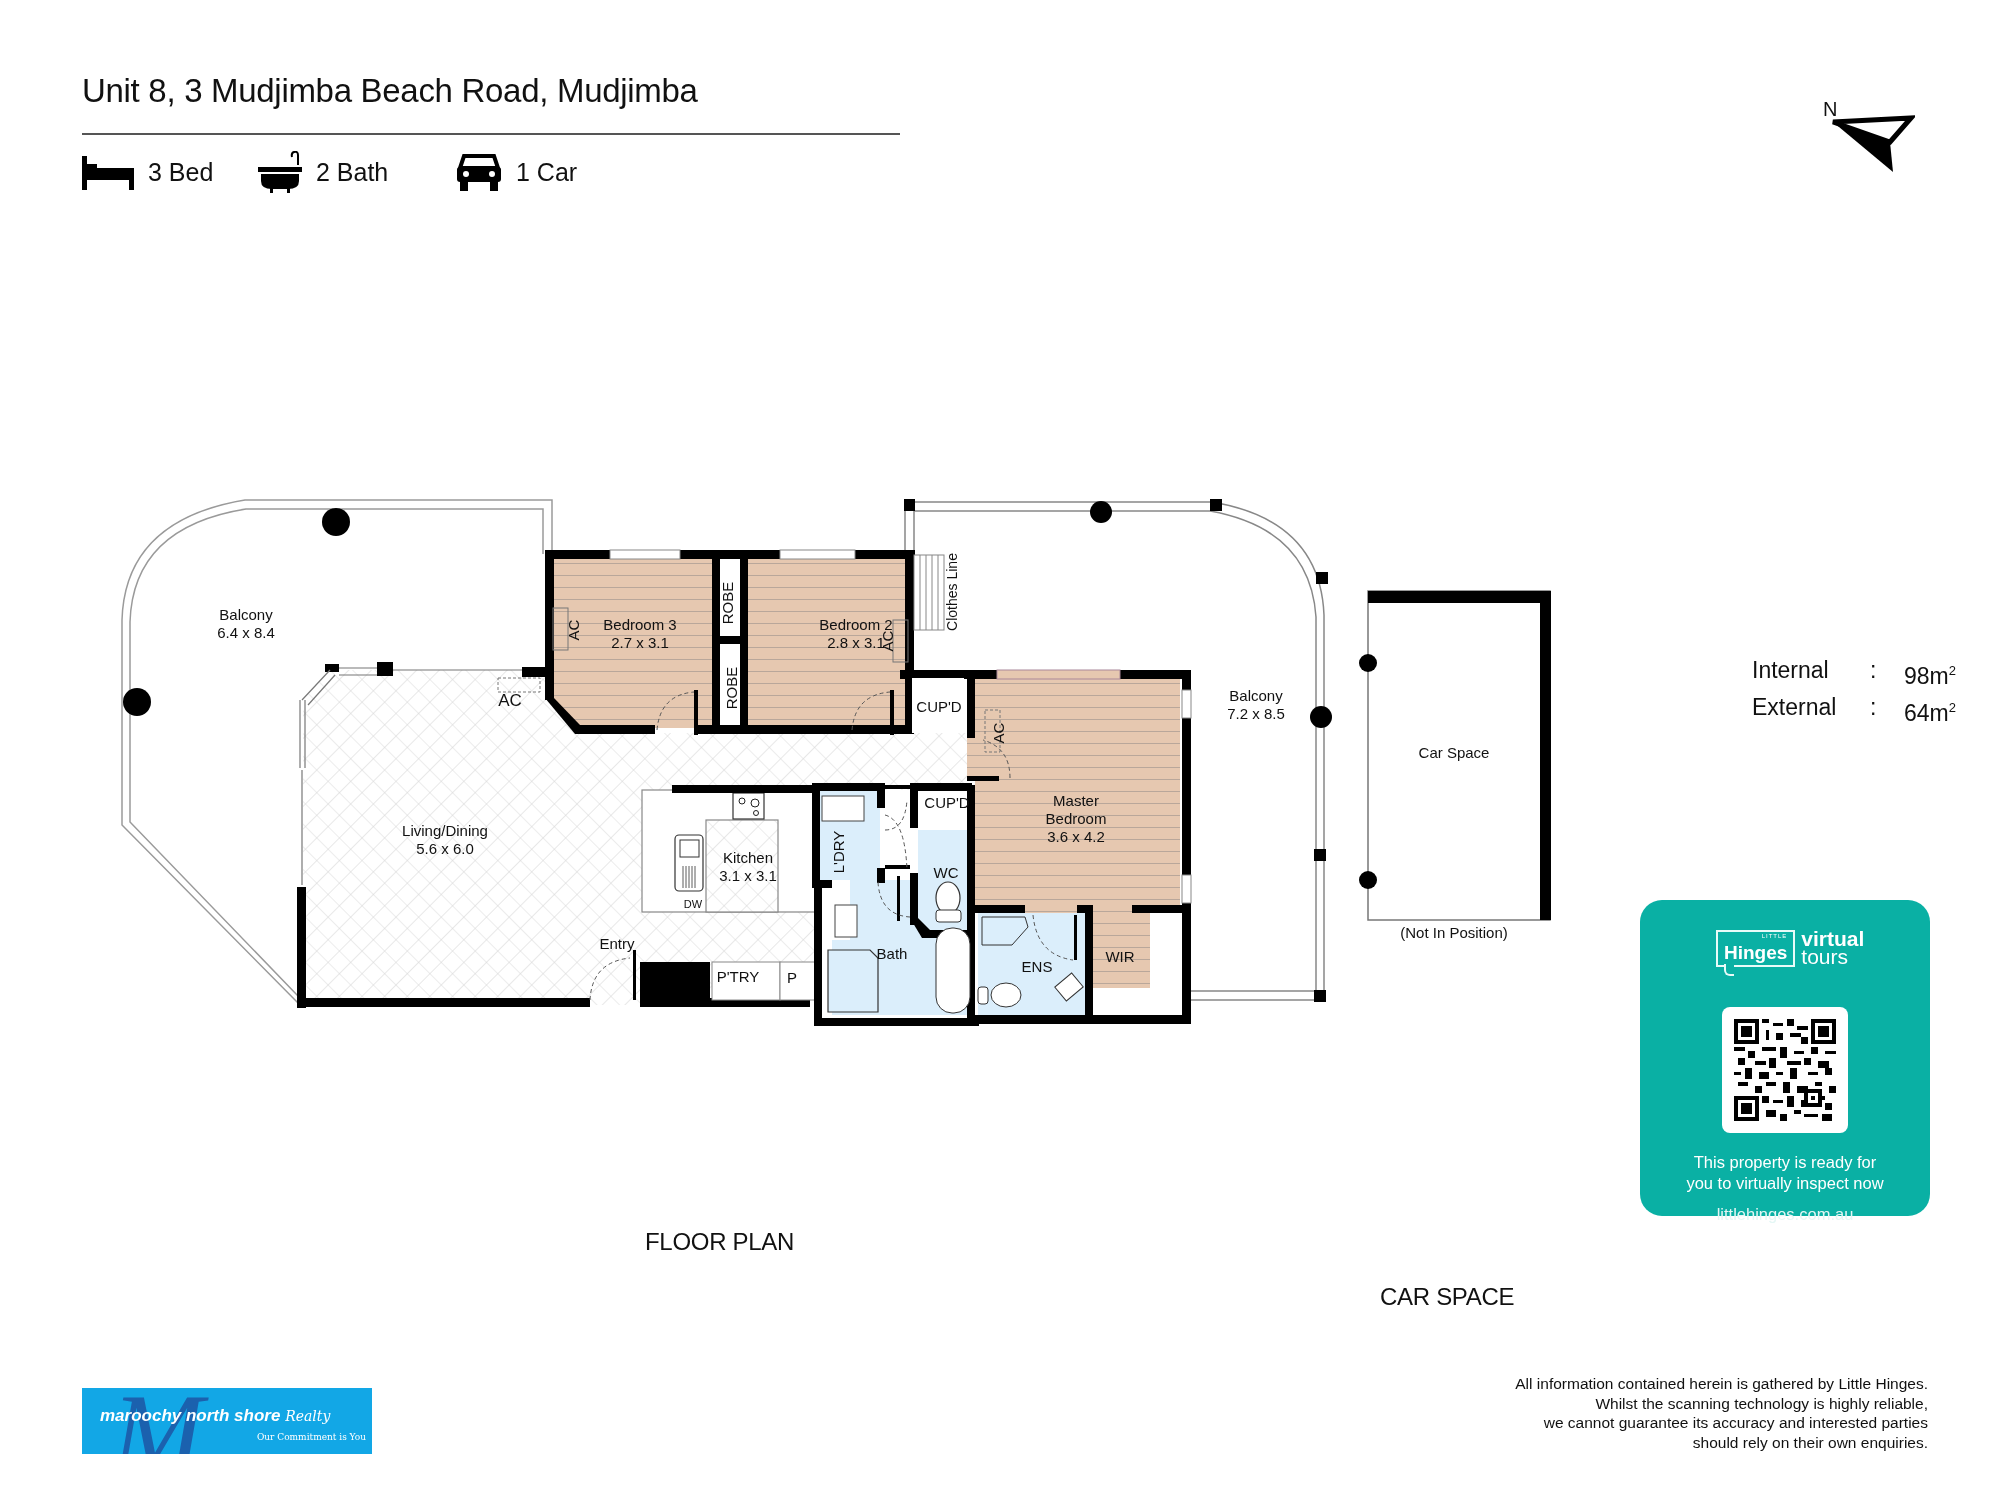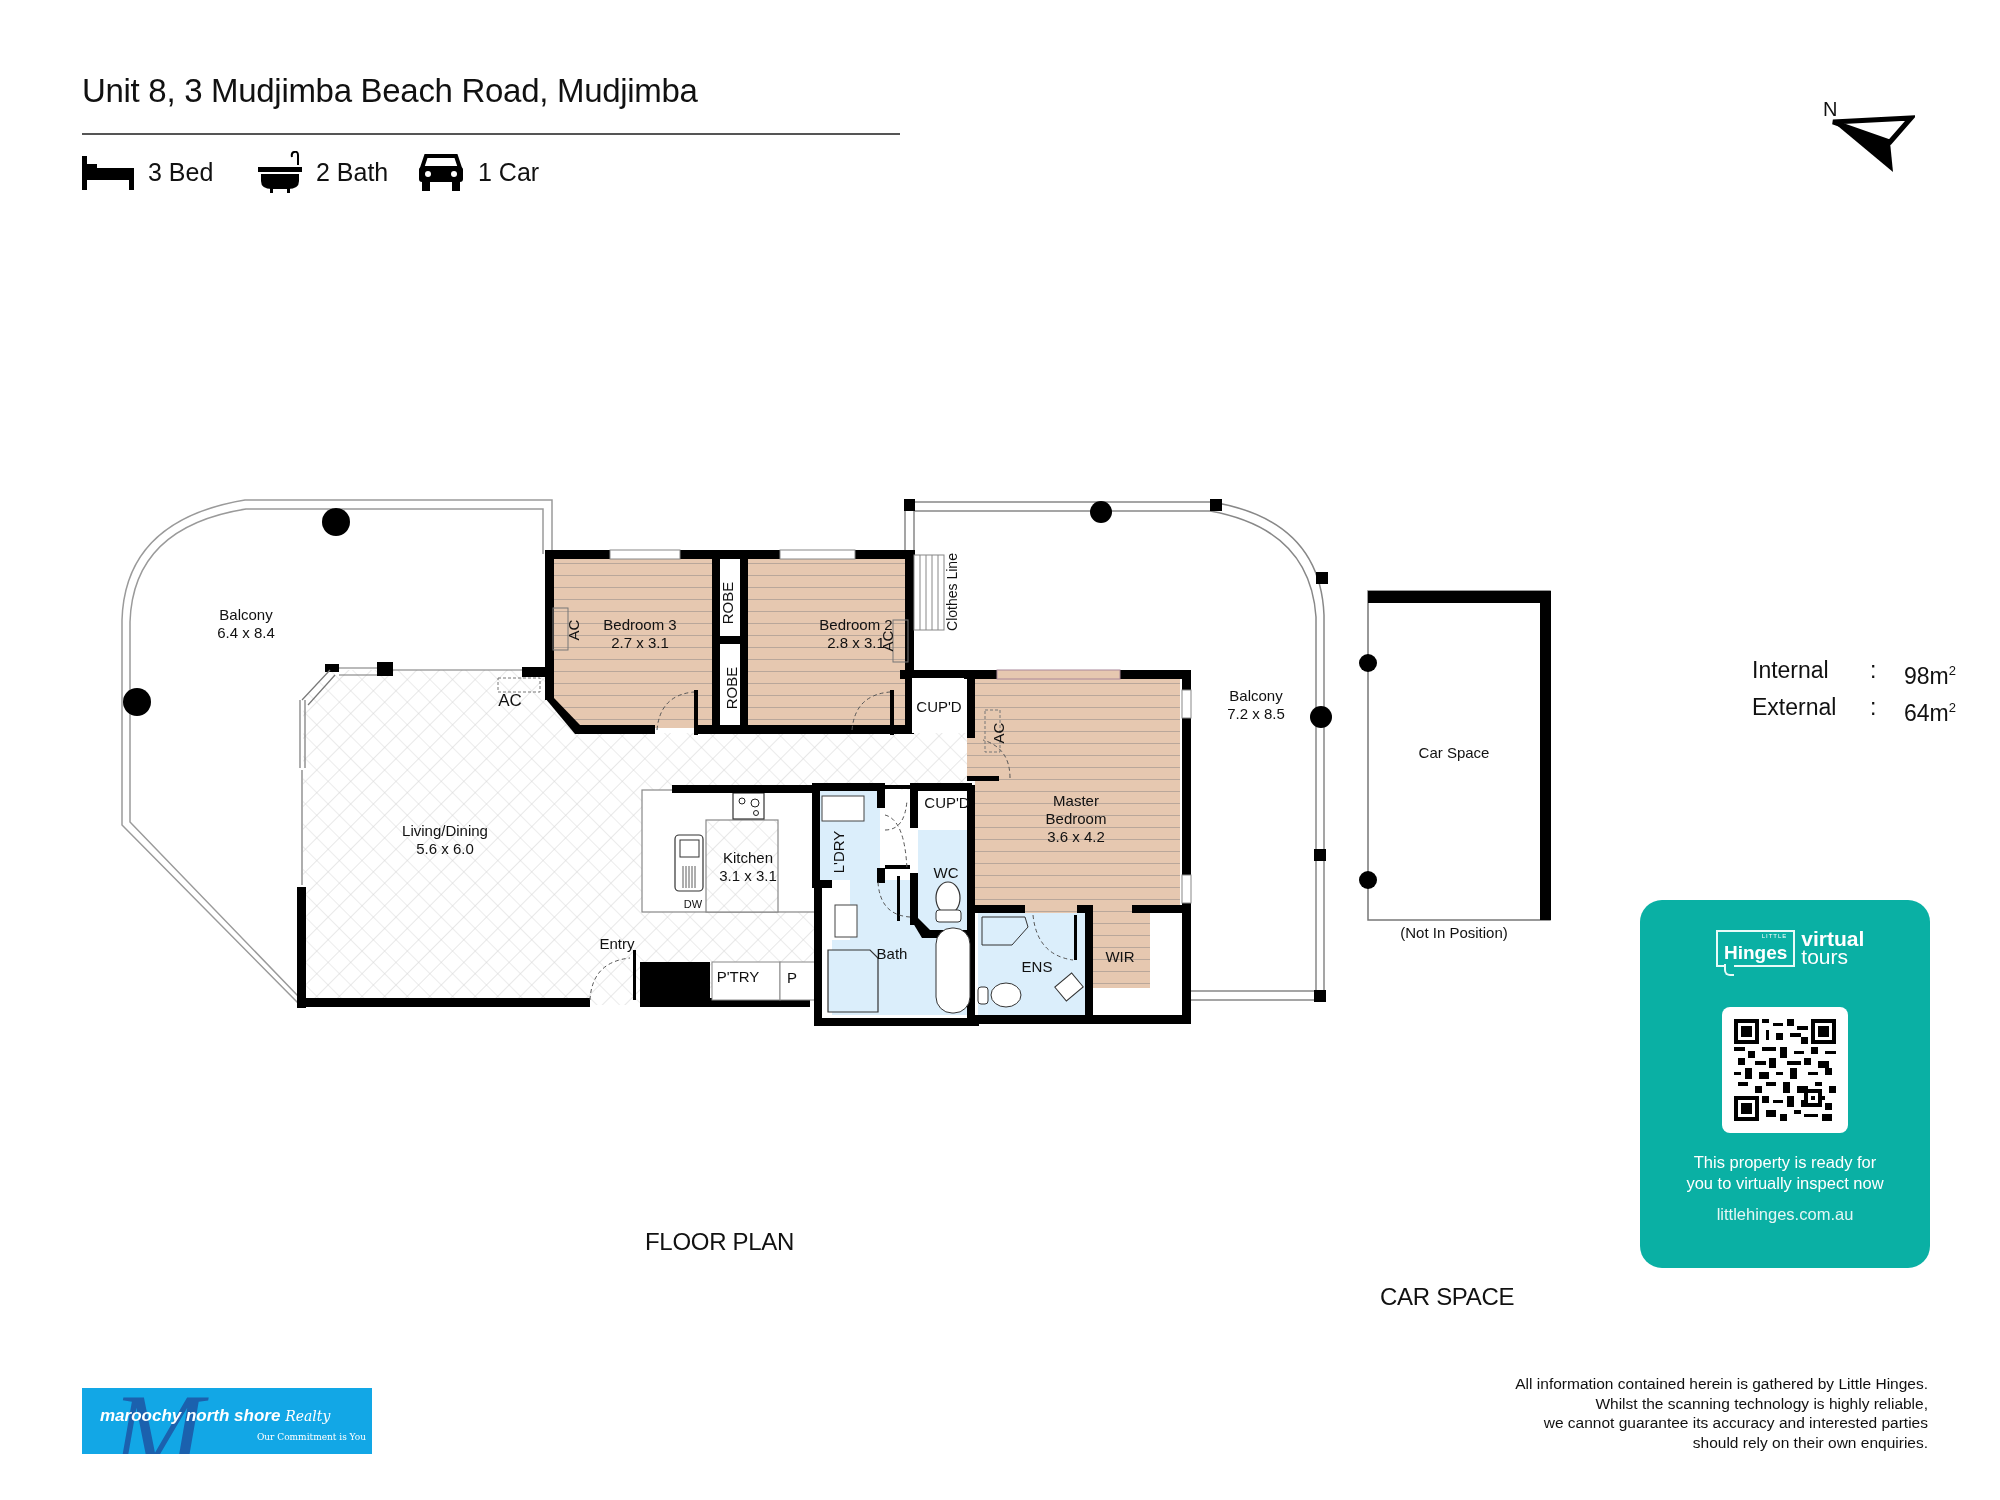--- a/index.html
+++ b/index.html
@@ -11,21 +11,21 @@
   .feat svg { display:block; }
   .compass { left:1815px; top:98px; }
   .plan { left:0; top:0; }
   .lbl { position:absolute; font-size:15px; text-align:center; line-height:18px; white-space:nowrap; transform:translate(-50%,-50%); color:#111; }
   .vlbl { position:absolute; font-size:15px; white-space:nowrap; transform:translate(-50%,-50%) rotate(-90deg); }
   .area { left:1752px; top:655px; font-size:23px; line-height:31px; }
   .area .row { display:flex; }
   .area .k { width:118px; }
   .area .c { width:34px; }
   .area sup { font-size:13px; }
-  .card { left:1640px; top:900px; width:290px; height:368px; background:#0ab0a4; border-radius:22px; color:#fff; }
+  .card { left:1640px; top:900px; width:290px; height:316px; background:#0ab0a4; border-radius:22px; color:#fff; }
   .card .brand { position:absolute; left:76px; top:30px; display:flex; align-items:flex-start; gap:6px; }
   .card .hbox { border:2px solid #e8fbf8; padding:2px 6px 1px 6px; position:relative; height:30px; }
   .card .hbox .little { position:absolute; right:6px; top:1px; font-size:6px; letter-spacing:1px; }
   .card .hbox .hinges { font-size:19px; font-weight:bold; margin-top:9px; display:block; line-height:20px; }
   .card .tail { position:absolute; left:6px; bottom:-11px; width:8px; height:10px; border-left:2px solid #e8fbf8; border-bottom:2px solid #e8fbf8; border-bottom-left-radius:6px; background:#0ab0a4; }
   .card .vt { font-size:21px; line-height:18px; }
   .card .vt b { font-weight:bold; display:block; }
   .card .qrbox { position:absolute; left:82px; top:107px; width:126px; height:126px; background:#fff; border-radius:8px; }
   .card .qr { position:absolute; left:12px; top:12px; width:102px; height:102px; }
   .card .msg { position:absolute; left:0; width:290px; top:252px; text-align:center; font-size:16.5px; line-height:21px; }
@@ -61,21 +61,21 @@
     <svg width="44" height="42" viewBox="0 0 44 42">
         <path d="M40 14 V4 Q40 0 36 1 Q33 2 34 6" stroke="#000" stroke-width="2" fill="none"></path>
         <rect x="0" y="16" width="44" height="5" fill="#000"></rect>
         <path d="M3 23 H41 V30 Q41 38 30 38 H14 Q3 38 3 30 Z" fill="#000"></path>
         <rect x="12" y="37" width="3" height="5" fill="#000"></rect>
         <rect x="29" y="37" width="3" height="5" fill="#000"></rect>
       </svg>
   </span>
   <span>2 Bath</span>
 </div>
-<div class="abs feat" style="left:418px;">
+<div class="abs feat" style="left:456px;">
   <span>
     <svg width="46" height="40" viewBox="0 0 46 40">
         <path d="M8 4 H38 L42 16 H4 Z" fill="none" stroke="#000" stroke-width="4"></path>
         <rect x="1" y="15" width="44" height="15" rx="3" fill="#000"></rect>
         <circle cx="10" cy="22" r="3" fill="#fff"></circle>
         <circle cx="36" cy="22" r="3" fill="#fff"></circle>
         <rect x="4" y="29" width="8" height="10" fill="#000"></rect>
         <rect x="34" y="29" width="8" height="10" fill="#000"></rect>
       </svg>
   </span>

